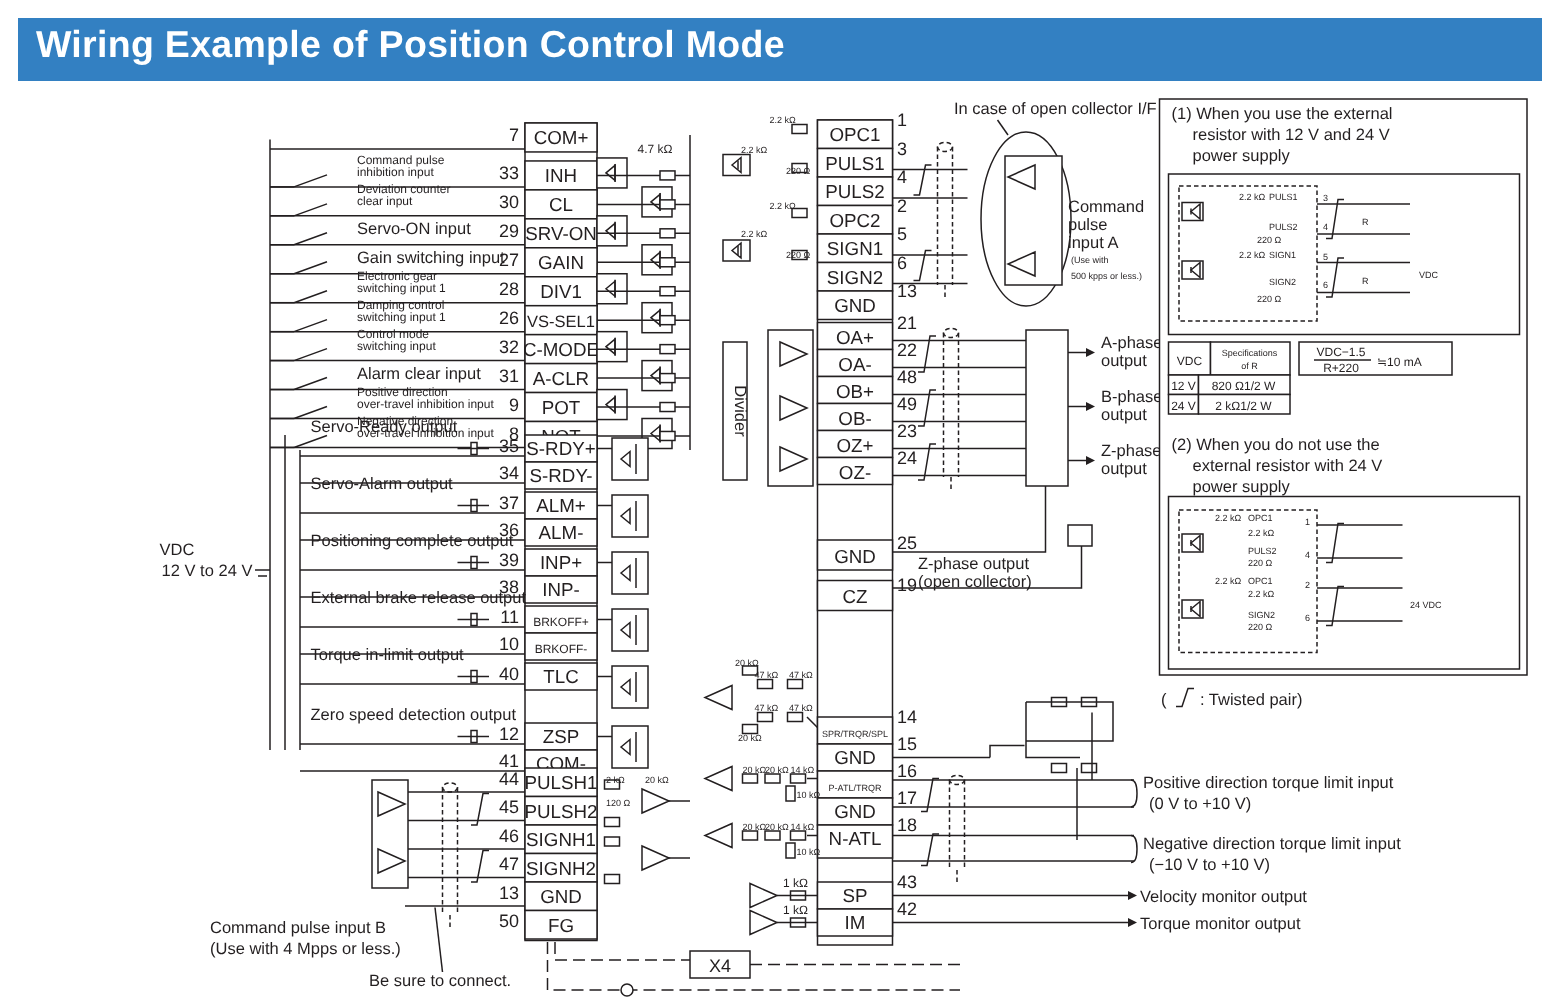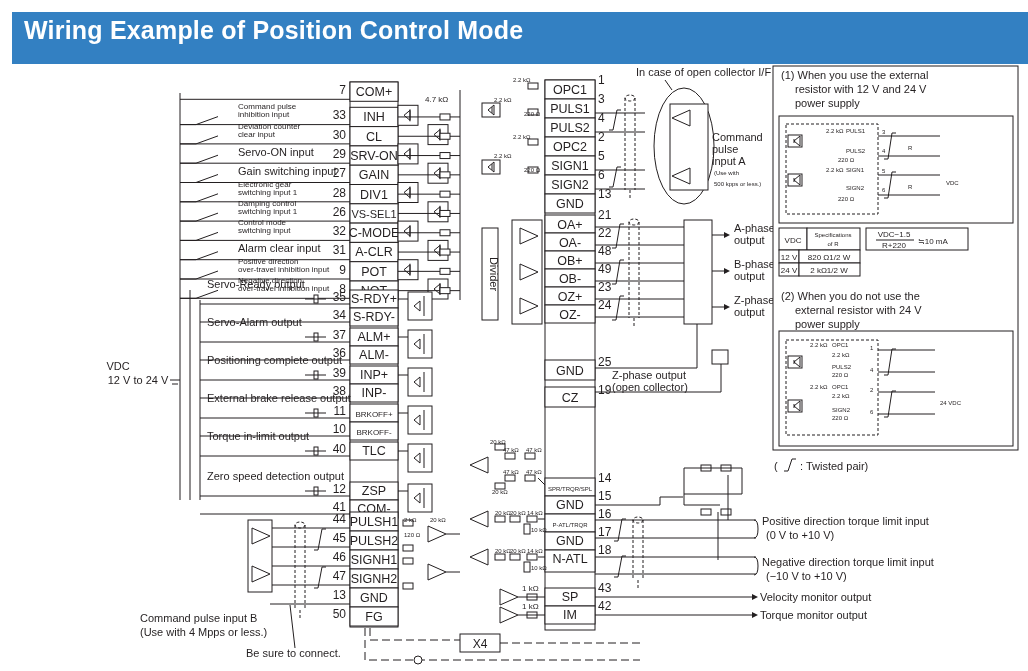--- a/index.html
+++ b/index.html
@@ -1,17 +1,17 @@
 <!DOCTYPE html>
 <html><head>
 <meta charset="utf-8">
 <style>
   html,body{margin:0;padding:0;background:#fff;}
   body{width:1028px;height:671px;position:relative;overflow:hidden;font-family:"Liberation Sans",sans-serif;color:#231f20;}
-  .title-bar{position:absolute;left:12px;top:12px;width:1016px;height:52px;background:#3380c2;}
+  .title-bar{position:absolute;left:12px;top:12px;width:1016px;height:42px;background:#3380c2;}
   .title-bar span{position:absolute;left:12px;top:4px;font-size:25px;font-weight:bold;color:#fff;letter-spacing:0.2px;}
   svg{position:absolute;left:0;top:0;}
   svg text{font-family:"Liberation Sans",sans-serif;fill:#231f20;}
   .lbl{font-size:11px;}
   .small{font-size:8px;}
   .tiny{font-size:6px;}
   .med{font-size:12px;}
   .pin{font-size:12px;}
   .sig{font-size:12.5px;}
   .sigs{font-size:11px;}

